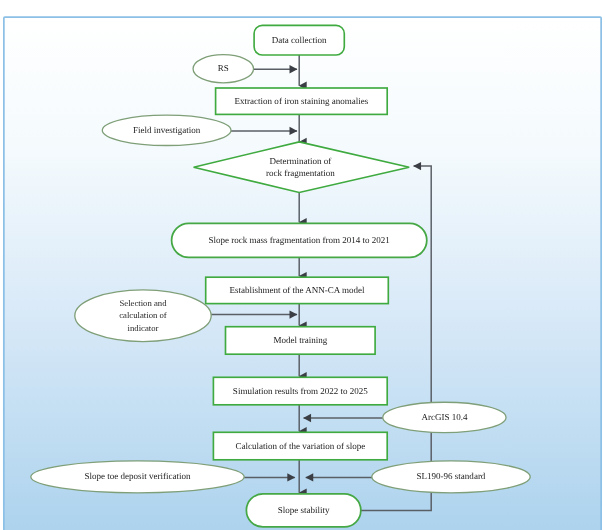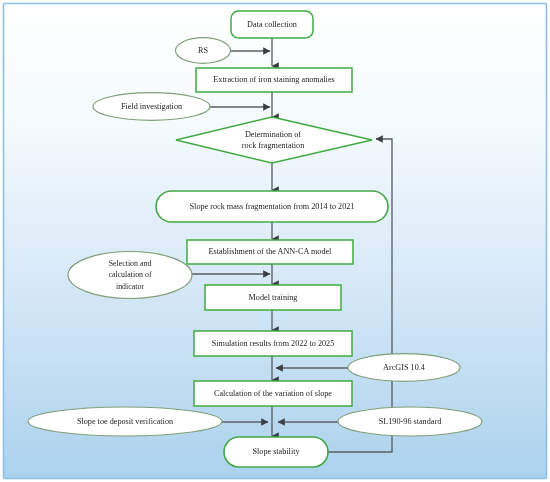--- a/index.html
+++ b/index.html
@@ -2,21 +2,21 @@
 <html><head>
 <meta charset="utf-8">
 <style>
   html,body{margin:0;padding:0;}
   body{
     width:550px;height:482px;overflow:hidden;
     font-family:"Liberation Serif", serif;
     background:#ffffff;
   }
   #canvas{
-    position:relative;width:550px;height:410px;
+    position:relative;width:550px;height:410px;margin-top:12px;
   }
   #flow-svg{display:block;width:550px;height:482px;}
   .node-text{
     font-family:"Liberation Serif", serif;
     font-size:8.2px;
     fill:#1d1d1d;
     text-anchor:middle;
     dominant-baseline:middle;
   }
   .node-text.small{font-size:7.9px;}

